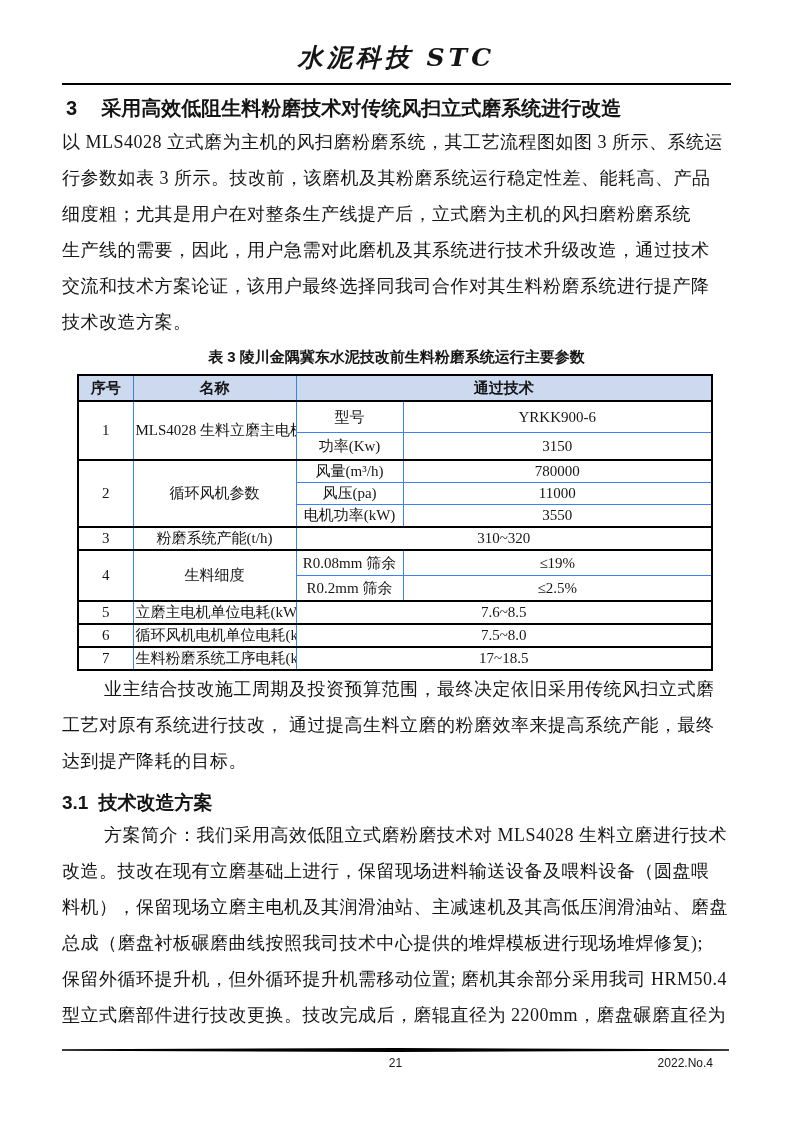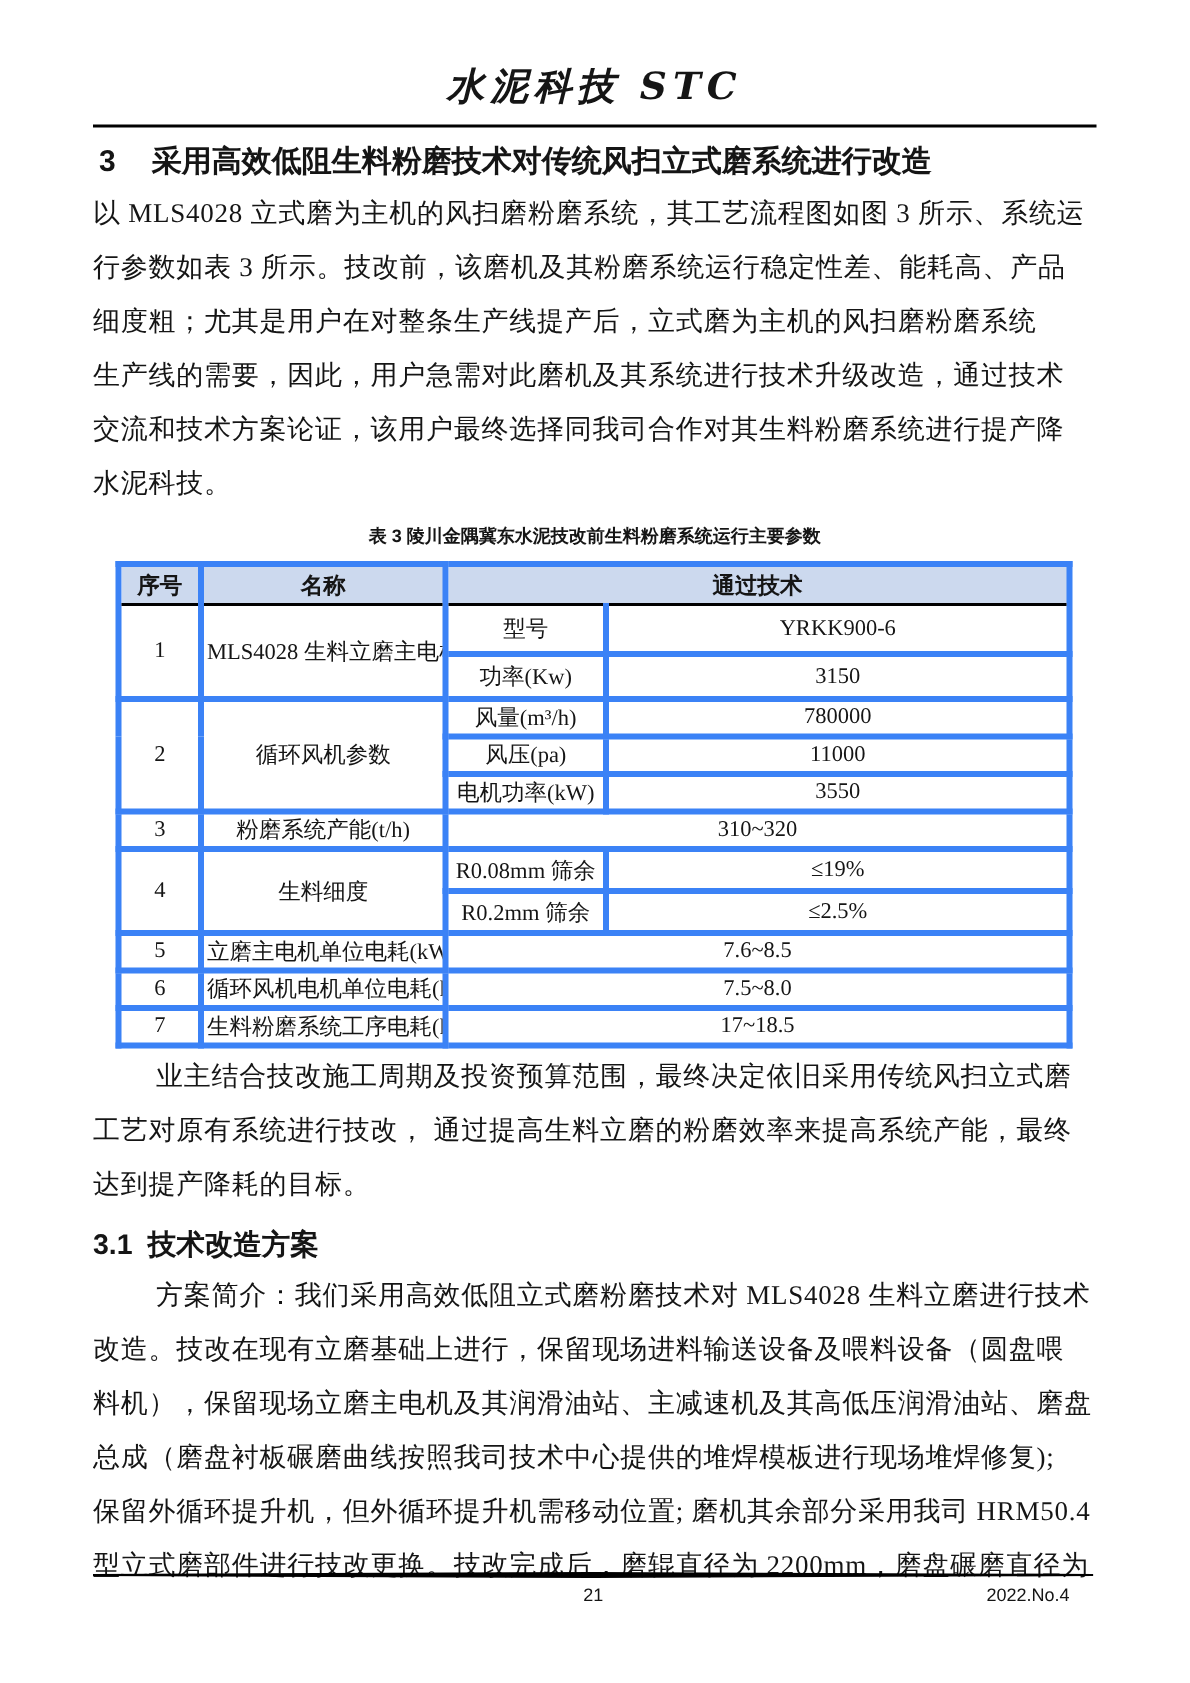--- a/index.html
+++ b/index.html
@@ -19,28 +19,28 @@
     display:flex;align-items:baseline;
     font-family:"Liberation Sans","DejaVu Sans",sans-serif;
     font-size:20px;font-weight:bold;margin:9px 0 2px 4px;height:28px;line-height:28px;
   }
   .sec-heading .sec-no{margin-right:24px;}
   .para{font-size:18px;}
   .line{height:36px;line-height:36px;white-space:nowrap;overflow:hidden;letter-spacing:0.5px;}
   .ind{padding-left:42px;}
   .caption{
     text-align:center;font-family:"Liberation Sans","DejaVu Sans",sans-serif;
-    font-size:12px;font-weight:bold;height:22px;line-height:22px;margin:6px 0 6px 0;
+    font-size:15px;font-weight:bold;height:22px;line-height:22px;margin:6px 0 6px 0;
   }
   table.tbl{
     width:634px;margin-left:15px;border-collapse:collapse;table-layout:fixed;
     font-size:15px;border:2px solid #000;
   }
   .tbl th,.tbl td{
-    border:4px solid #3b82f6;text-align:center;vertical-align:middle;
+    border:1px solid #3b82f6;text-align:center;vertical-align:middle;
     padding:0 2px;overflow:hidden;white-space:nowrap;font-weight:normal;
   }
   .tbl thead th{
     background:var(--table-header-bg,#ccd9ee);
     font-family:"Liberation Sans","DejaVu Sans",sans-serif;
     font-weight:bold;height:24px;border-bottom:2px solid #000;
   }
   tr.h30 td{height:30px;} tr.h26 td{height:26px;}
   tr.h24 td{height:24px;} tr.h21 td{height:21px;}
   tr.grp td{border-top:2px solid #000;}
@@ -72,21 +72,21 @@
     <span class="sec-no">3</span>
     <span>采用高效低阻生料粉磨技术对传统风扫立式磨系统进行改造</span>
   </div>
 
   <div class="para">
     <div class="line">以 MLS4028 立式磨为主机的风扫磨粉磨系统，其工艺流程图如图 3 所示、系统运</div>
     <div class="line">行参数如表 3 所示。技改前，该磨机及其粉磨系统运行稳定性差、能耗高、产品</div>
     <div class="line">细度粗；尤其是用户在对整条生产线提产后，立式磨为主机的风扫磨粉磨系统</div>
     <div class="line">生产线的需要，因此，用户急需对此磨机及其系统进行技术升级改造，通过技术</div>
     <div class="line">交流和技术方案论证，该用户最终选择同我司合作对其生料粉磨系统进行提产降</div>
-    <div class="line">水泥科技。</div>
+    <div class="line">技术改造方案。</div>
   </div>
 
   <div class="caption">表 3 陵川金隅冀东水泥技改前生料粉磨系统运行主要参数</div>
 
   <table class="tbl">
     <colgroup>
       <col style="width:55px">
         <col style="width:163px">
         <col style="width:107px">
         <col style="width:309px">

